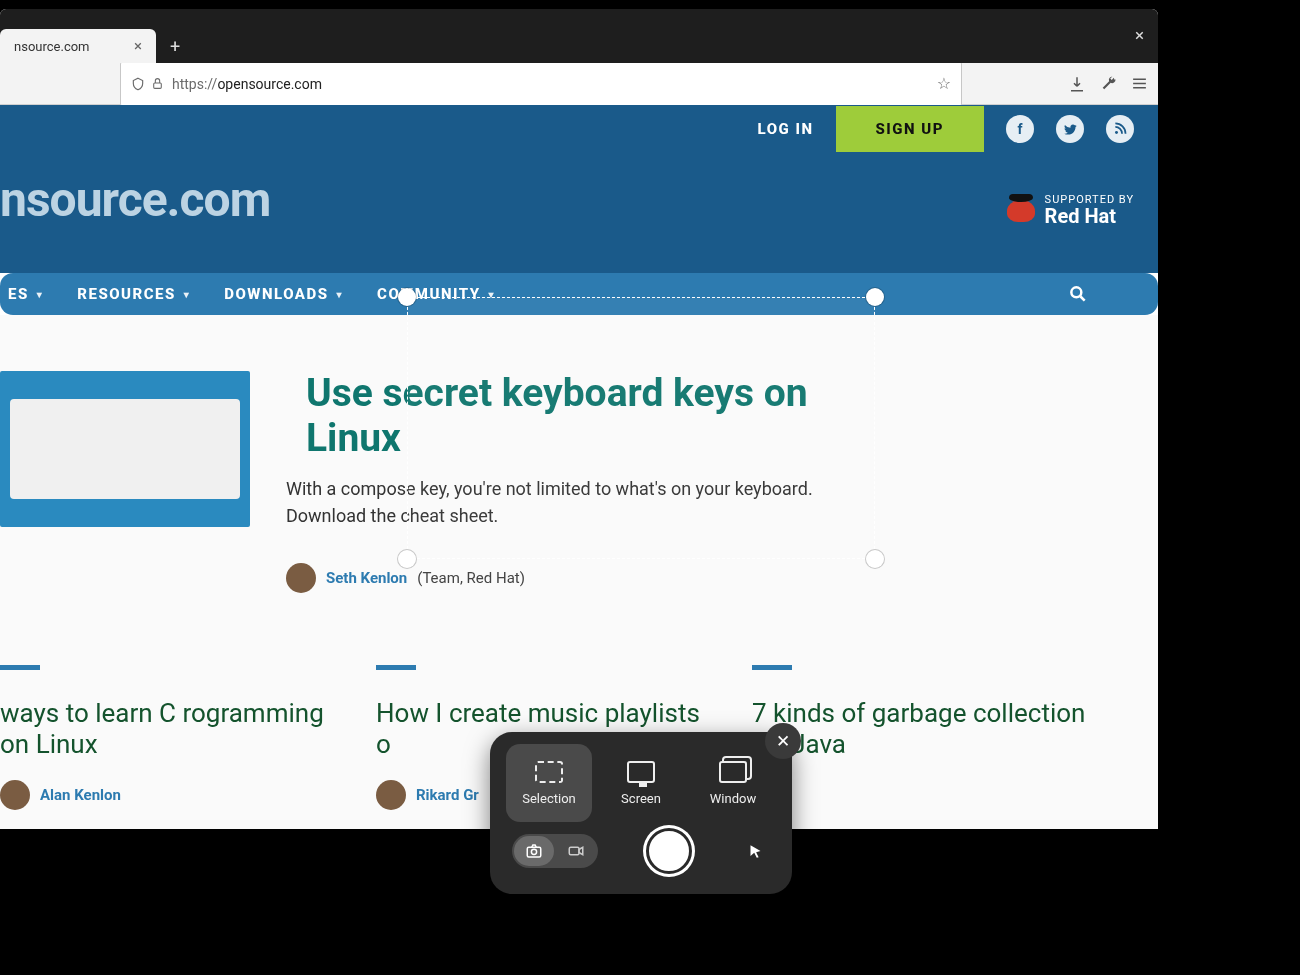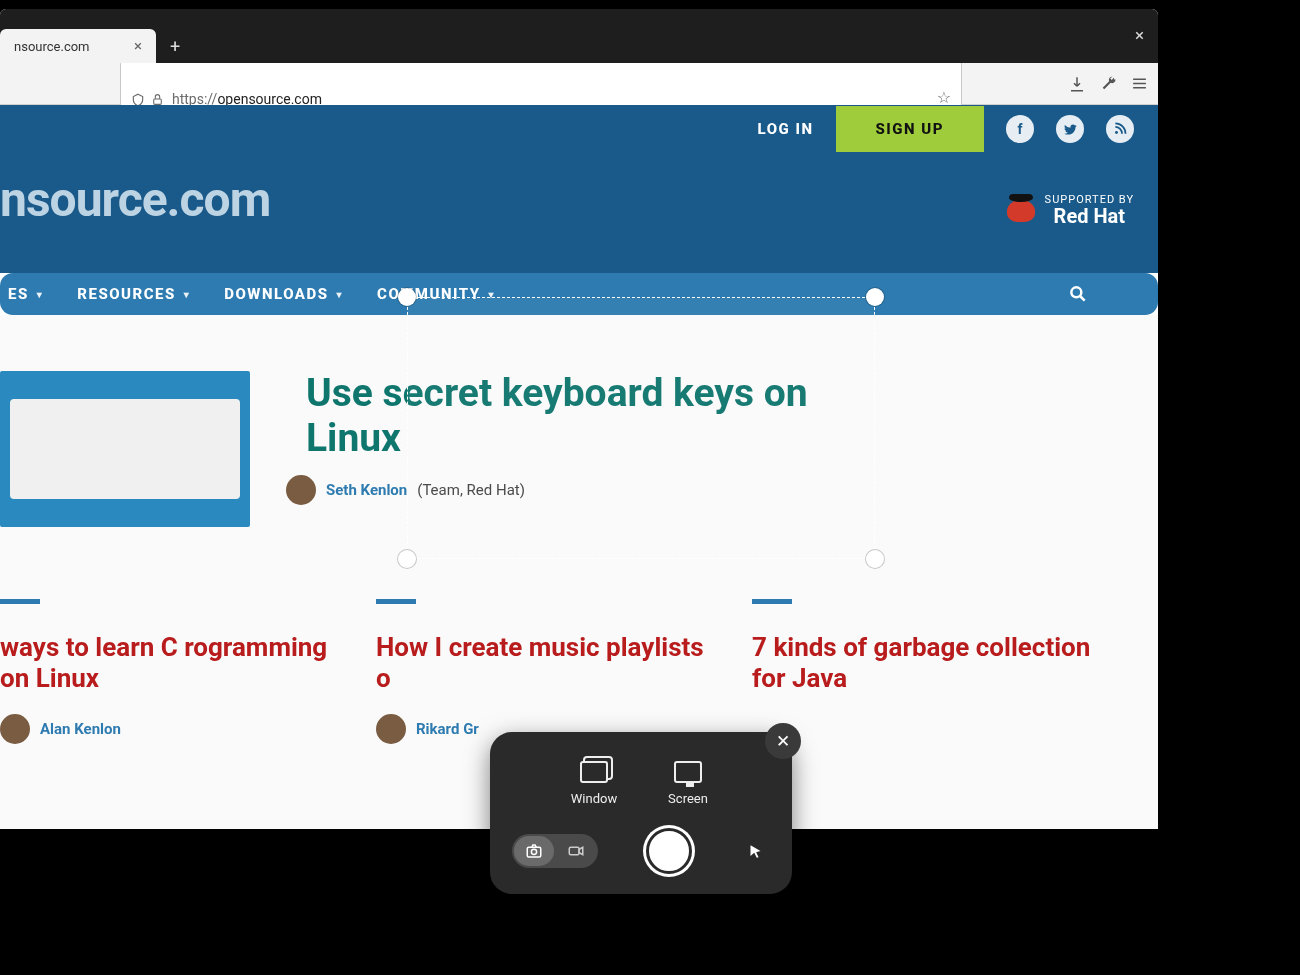--- a/index.html
+++ b/index.html
@@ -12,42 +12,42 @@
 
   
   .tab-strip { height: 54px; background: #1e1e1e; display: flex; align-items: flex-end; position: relative; }
   .tab { height: 34px; background: #f3f3f3; border-radius: 6px 6px 0 0; display: flex; align-items: center; padding: 0 10px 0 14px; min-width: 156px; font-size: 13px; color: #333; position: relative; }
   .tab .close { margin-left: auto; color: #666; font-size: 15px; cursor: pointer; padding: 2px 4px; }
   .new-tab { width: 30px; height: 30px; display: flex; align-items: center; justify-content: center; color: #ddd; cursor: pointer; font-size: 18px; margin-left: 4px; margin-bottom: 2px; }
   .sidebar-close { position: absolute; right: 14px; top: 16px; color: #ddd; font-size: 17px; cursor: pointer; }
 
   
   .addr-row { height: 42px; background: #f3f3f3; display: flex; align-items: center; padding: 0 10px; border-bottom: 1px solid #d0d0d0; }
-  .url-box { flex: 1; height: 48px; background: #fff; border: 1px solid #c7c7c7; border-radius: 4px; display: flex; align-items: flex-end; padding: 0 10px; margin: 0 96px 0 110px; }
+  .url-box { flex: 1; height: 48px; background: #fff; border: 1px solid #c7c7c7; border-radius: 4px; display: flex; align-items: center; padding: 0 10px; margin: 0 96px 0 110px; }
   .url-box .lock-area { display: flex; align-items: center; gap: 6px; color: #6b6b6b; font-size: 13px; margin-right: 8px; }
   .url-text { color: #6b6b6b; font-size: 14px; }
   .url-text .host { color: #222; }
   .star { margin-left: auto; color: #6b6b6b; font-size: 16px; }
   .addr-icons { display: flex; align-items: center; gap: 14px; color: #555; font-size: 16px; margin-left: 10px; }
   .addr-icons span, .addr-icons svg { cursor: pointer; }
 
   
   .page { position: relative; width: 100%; height: calc(100% - 96px); overflow: hidden; }
 
   .topbar { background: #1a5a8a; height: 48px; display: flex; align-items: center; justify-content: flex-end; padding: 16px 24px; gap: 22px; }
   .login { color: #fff; font-weight: 800; letter-spacing: 1.5px; font-size: 15px; }
   .signup { background: #9ecc3a; color: #111; font-weight: 800; letter-spacing: 1.5px; font-size: 15px; padding: 14px 40px; }
   .social-circle { width: 28px; height: 28px; border-radius: 50%; background: #e6eef4; color: #1a5a8a; display: flex; align-items: center; justify-content: center; font-size: 14px; font-weight: bold; }
 
   .header-band { background: linear-gradient(#1a5a8a,#1a5a8a); height: 120px; position: relative; }
   .logo-text { position: absolute; left: 0; top: 18px; color: #bcd3e3; font-size: 48px; font-weight: 700; letter-spacing: -1px; }
   .redhat { position: absolute; right: 24px; top: 40px; display: flex; align-items: center; gap: 10px; }
   .fedora { width: 28px; height: 22px; background: #d43a2a; border-radius: 50% 50% 40% 40%; position: relative; }
   .fedora::before { content:""; position:absolute; top:-6px; left:2px; width:24px; height:8px; background:#111; border-radius: 4px 4px 50% 50%; }
-  .redhat-text { color:#fff; font-size: 11px; letter-spacing: 1px; text-align:center; }
+  .redhat-text { color:#fff; font-size: 11px; letter-spacing: 1px; text-align:left; }
   .redhat-text .big { font-size: 20px; font-weight: 700; letter-spacing: 0; display:block; margin-top:-2px; }
 
   .navbar { background: #2d7bb0; height: 42px; display: flex; align-items: center; gap: 18px; padding: 0 0 0 0; position: relative; border-radius: 13px; }
   .nav-item { color: #fff; font-weight: 800; font-size: 15px; letter-spacing: 1.5px; display: flex; align-items: center; gap: 8px; padding: 0 8px; }
   .nav-item .chev { font-size: 10px; opacity: 0.9; }
   .nav-search { position: absolute; right: 70px; color: #fff; font-size: 18px; }
 
   .content-area { background: #fafafa; height: calc(100% - 210px); padding: 28px 0 0 0; position: relative; }
   .hero { display: flex; gap: 36px; padding: 28px 0 0 0; }
   .hero-img { width: 250px; height: 156px; background: #2a8abf; flex-shrink: 0; border-radius: 2px; position: relative; overflow: hidden; }
@@ -57,21 +57,21 @@
   .hero-title { font-size: 39px; font-weight: 700; color: #0f766e; line-height: 1.15; margin-bottom: 14px; margin-left: 20px; }
   .hero-sub { font-size: 18px; color: #333; line-height: 1.5; margin-bottom: 34px; }
   .author-row { display: flex; align-items: center; gap: 10px; font-size: 15px; }
   .avatar { width: 30px; height: 30px; border-radius: 50%; background: #7a5c42; }
   .author-name { color: #2d7bb0; font-weight: 700; }
   .author-role { color: #444; }
 
   .cards { display: flex; gap: 36px; margin-top: 72px; padding-left: 0; }
   .card { flex: 1; max-width: 340px; }
   .card .bar { height: 5px; width: 40px; background: #2d7bb0; margin-bottom: 28px; }
-  .card h3 { font-size: 26px; font-weight: 700; color: #b91c1c; line-height: 1.2; margin-bottom: 20px; }
+  .card h3 { font-size: 26px; font-weight: 400; color: #14532d; line-height: 1.2; margin-bottom: 20px; }
   .card .author-row { flex-wrap: wrap; }
 
   
   .selection-rect { position: absolute; left: 407px; top: 297px; width: 468px; height: 262px; border: 1.5px dashed #fff; background: rgba(255,255,255,0.04); box-shadow: 0 0 0 9999px rgba(0,0,0,0.0); }
   .sel-handle { position: absolute; width: 18px; height: 18px; background: #fff; border-radius: 50%; box-shadow: 0 0 0 1px rgba(0,0,0,0.2); }
   .h-tl { left: -10px; top: -10px; }
   .h-tr { right: -10px; top: -10px; }
   .h-bl { left: -10px; bottom: -10px; }
   .h-br { right: -10px; bottom: -10px; }
 
@@ -196,20 +196,21 @@
         </span>
       </div>
 
       <div class="content-area">
         <div class="hero">
           <div class="hero-img">
               <div class="kb"></div>
             </div>
           <div class="hero-text">
             <h1 class="hero-title">Use secret keyboard keys on Linux</h1>
+            <p class="hero-sub">With a compose key, you're not limited to what's on your keyboard. Download the cheat sheet.</p>
             <div class="author-row">
               <span class="avatar"></span>
               <span class="author-name">Seth Kenlon</span>
               <span class="author-role">(Team, Red Hat)</span>
             </div>
           </div>
         </div>
 
         <div class="cards">
           <div class="card">
@@ -242,27 +243,31 @@
     <div class="sel-handle h-tl"></div>
     <div class="sel-handle h-tr"></div>
     <div class="sel-handle h-bl"></div>
     <div class="sel-handle h-br"></div>
   </div>
 
   <div class="shot-toolbar">
     <div class="shot-close">✕</div>
 
     <div class="mode-row">
+      <div class="mode-btn active">
+        <div class="mode-icon sel"></div>
+        <span>Selection</span>
+      </div>
+      <div class="mode-btn">
+        <div class="mode-icon scr"></div>
+        <span>Screen</span>
+      </div>
       <div class="mode-btn">
         <div class="mode-icon win"></div>
         <span>Window</span>
-      </div>
-      <div class="mode-btn">
-        <div class="mode-icon scr"></div>
-        <span>Screen</span>
       </div>
     </div>
 
     <div class="action-row">
       <div class="toggle-pair">
         <div class="toggle-opt active">
           <svg width="18" height="18" viewBox="0 0 24 24" fill="none" stroke="#fff" stroke-width="2">
               <rect x="3" y="7" width="18" height="13" rx="2"></rect>
               <circle cx="12" cy="13" r="3.5"></circle>
               <path d="M9 7l1.5-3h3L15 7"></path>

